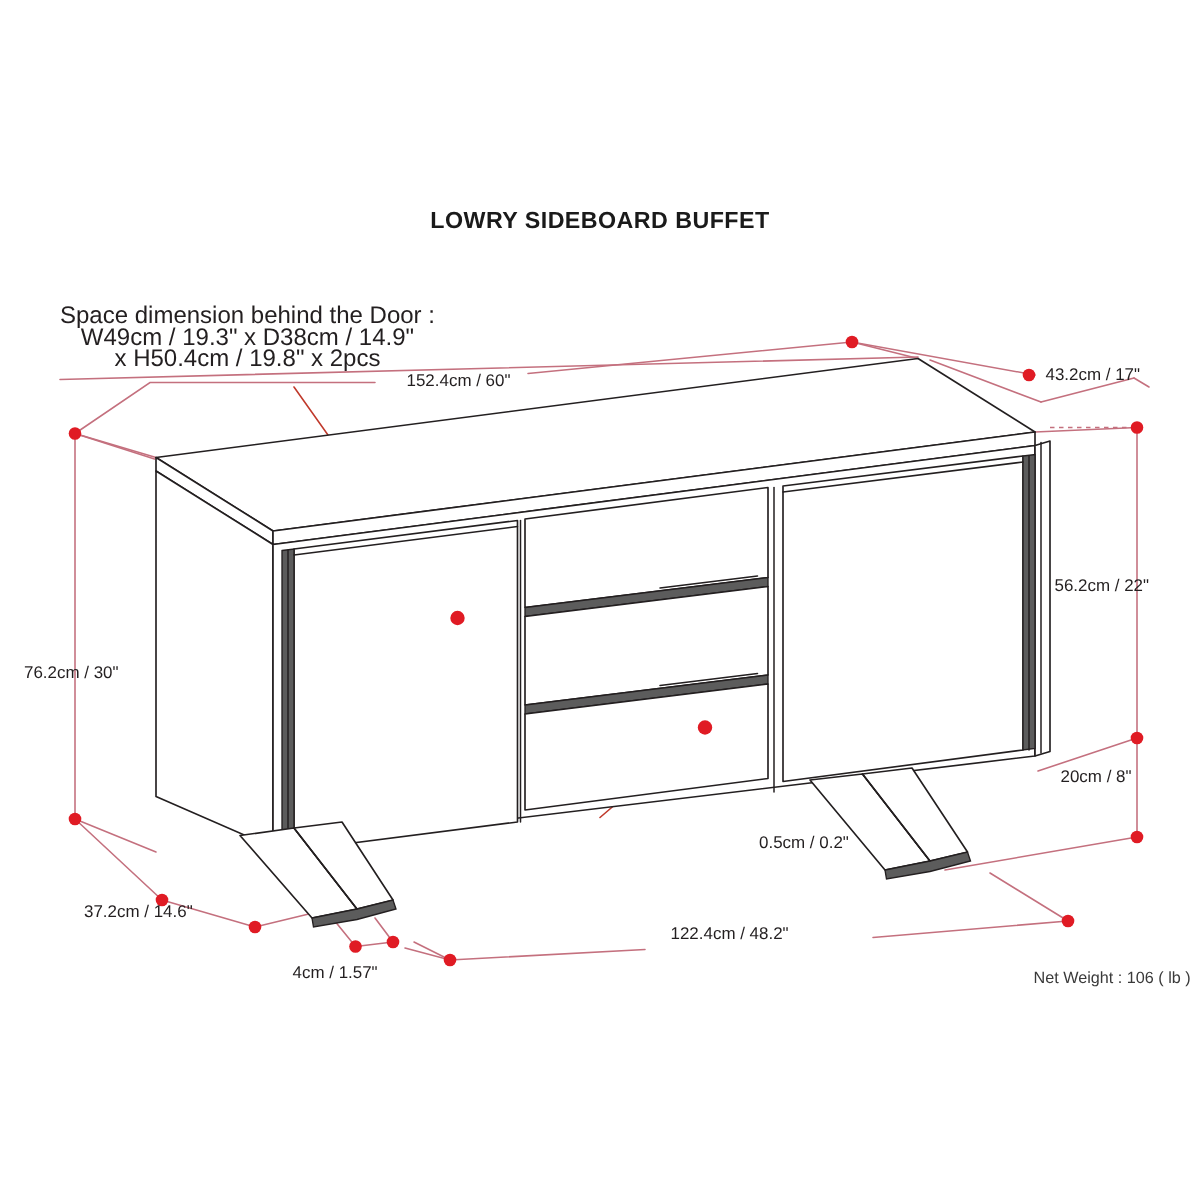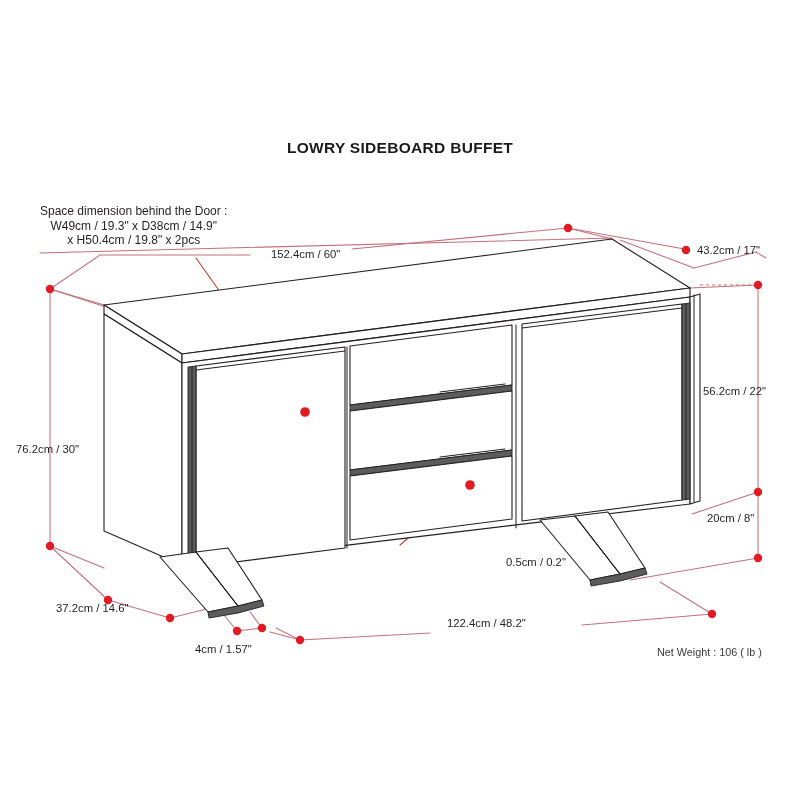--- a/index.html
+++ b/index.html
@@ -38,38 +38,39 @@
     width: 800px;
     text-align: center;
     font-size: 15.5px;
     font-weight: bold;
     letter-spacing: 0.3px;
     color: #1a1a1a;
   }
   
   .anno {
     position: absolute;
-    font-size: 12px;
+    font-size: 16px;
     line-height: 14.5px;
     color: #231f20;
     white-space: nowrap;
   }
   .anno .ln { display: block; }
   .anno.center .ln { text-align: center; }
   .dim-label {
     position: absolute;
     font-size: 11.3px;
     color: #231f20;
     white-space: nowrap;
   }
   .weight-label {
     position: absolute;
     font-size: 10.8px;
     color: #3a3a3a;
     white-space: nowrap;
+    margin-left: 32px;
   }
   .outline-thin {
     fill: none;
     stroke: #231f20;
     stroke-width: 1;
     stroke-linejoin: round;
     stroke-linecap: round;
   }
   .panel {
     fill: #ffffff;

